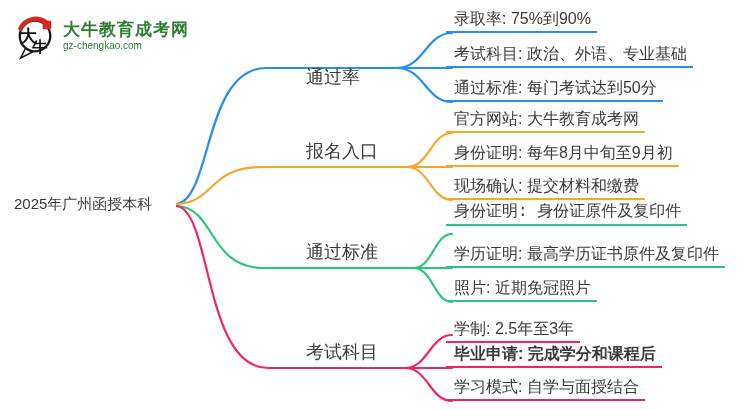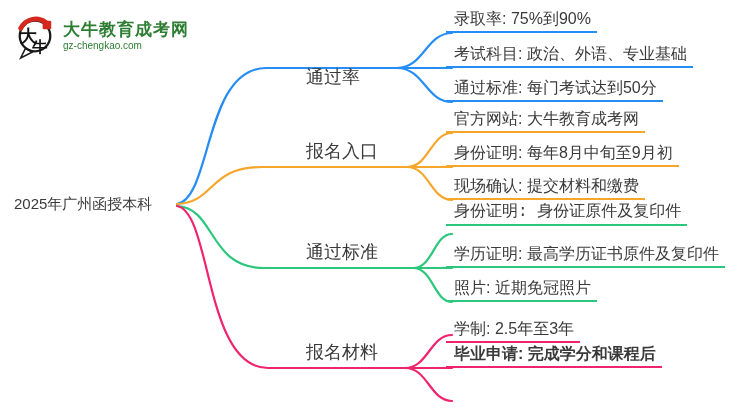--- a/index.html
+++ b/index.html
@@ -91,30 +91,31 @@
       <span class="logo-name">大牛教育成考网</span>
       <span class="logo-url">gz-chengkao.com</span>
     </div>
   </div>
 
   <div class="root-label">2025年广州函授本科</div>
 
   <div class="branch-label bl-1">通过率</div>
   <div class="branch-label bl-2">报名入口</div>
   <div class="branch-label bl-3">通过标准</div>
-  <div class="branch-label bl-4">报名材料</div>
+  <div class="branch-label bl-4">考试科目</div>
 
   <div class="leaf b1 l-1">录取率: 75%到90%</div>
   <div class="leaf b1 l-2">考试科目: 政治、外语、专业基础</div>
   <div class="leaf b1 l-3">通过标准: 每门考试达到50分</div>
 
   <div class="leaf b2 l-4">官方网站: 大牛教育成考网</div>
   <div class="leaf b2 l-5">身份证明: 每年8月中旬至9月初</div>
   <div class="leaf b2 l-6">现场确认: 提交材料和缴费</div>
 
   <div class="leaf b3 l-7">身份证明: 身份证原件及复印件</div>
   <div class="leaf b3 l-8">学历证明: 最高学历证书原件及复印件</div>
   <div class="leaf b3 l-9">照片: 近期免冠照片</div>
 
   <div class="leaf b4 l-10">学制: 2.5年至3年</div>
   <div class="leaf b4 l-11">毕业申请: 完成学分和课程后</div>
+  <div class="leaf b4 l-12">学习模式: 自学与面授结合</div>
 
 </div>
 
 </body></html>

